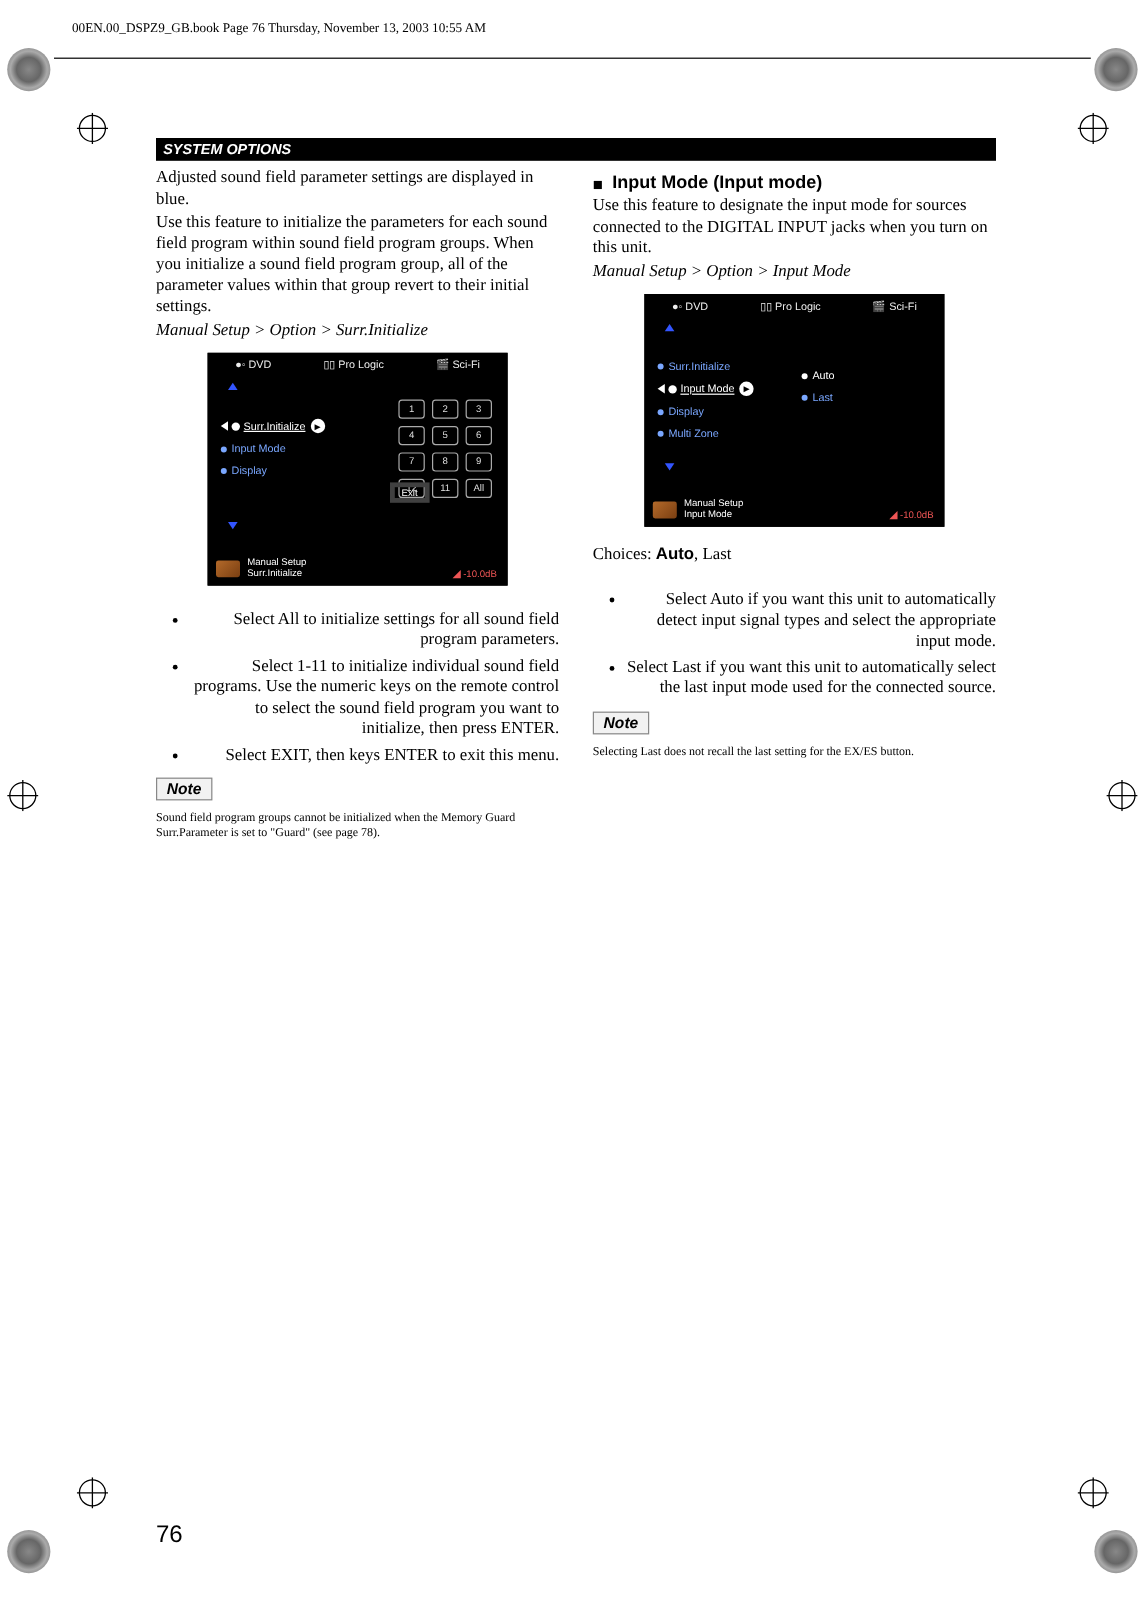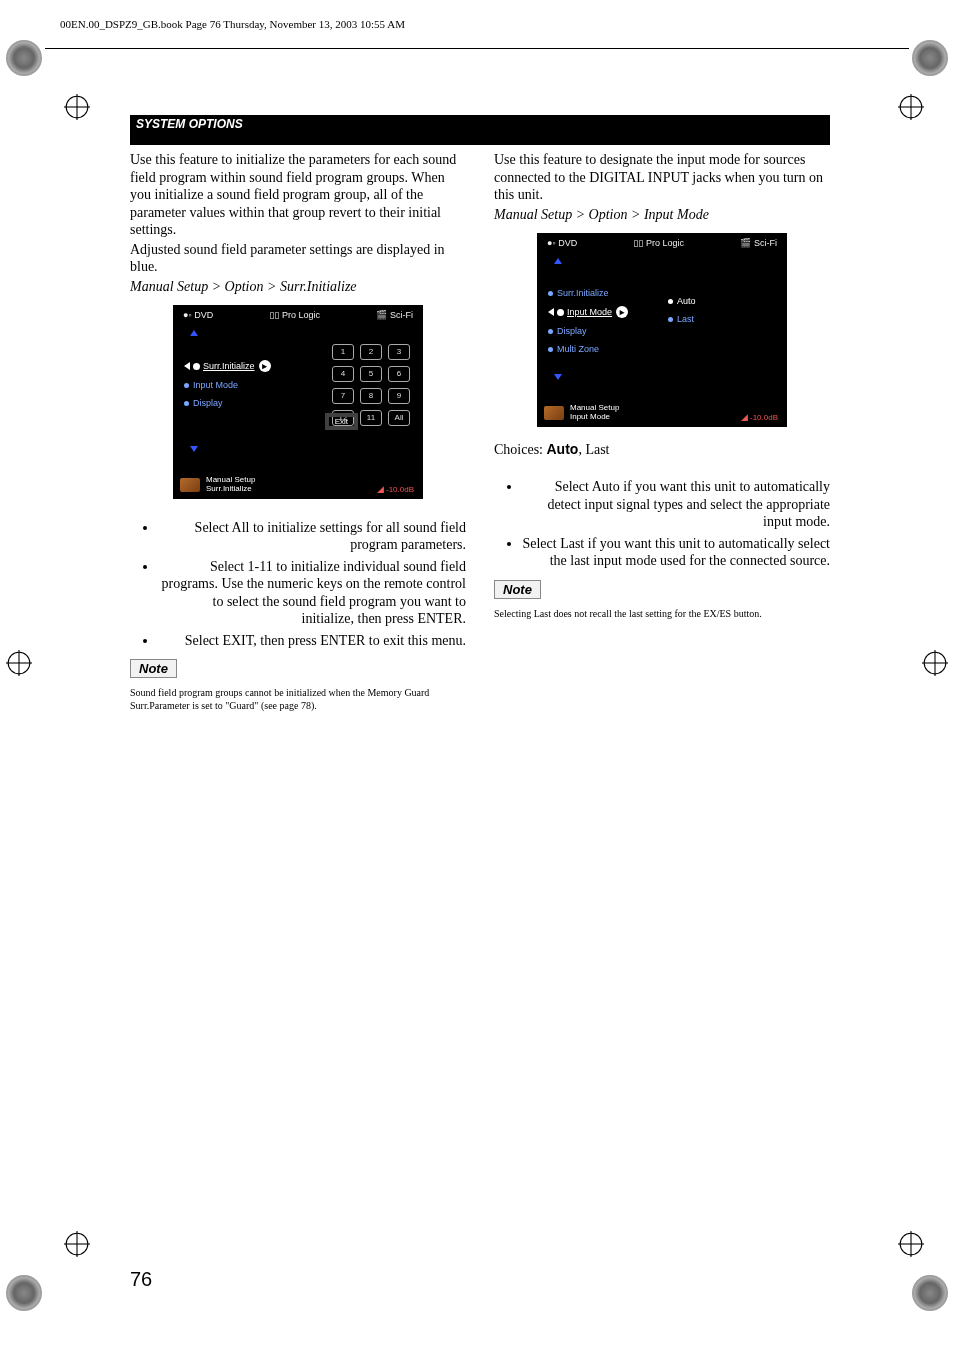--- a/index.html
+++ b/index.html
@@ -39,21 +39,21 @@
     color:#fff;
     font-weight:bold;
     font-style:italic;
     font-family: Arial, sans-serif;
     font-size:12px;
     padding:2px 6px;
     display:inline-block;
   }
   .black-bar-wrap {
     background:#000;
-    height:30px;
+    height:19px;
     margin-bottom:6px;
   }
   .columns {
     display:flex;
     gap:28px;
   }
   .col { width: 336px; }
   .h-square { font-size:14px; vertical-align:middle; }
   .h-title {
     font-weight:bold;
@@ -96,21 +96,21 @@
     background:#000;
     color:#fff;
     font-family: Arial, sans-serif;
     font-size:10px;
     position:relative;
     border:1px solid #000;
   }
   .osd-top {
     display:flex;
     justify-content:space-between;
-    padding:4px 9px;
+    padding:4px 22px;
     background:#000;
     color:#eee;
     font-size:9px;
   }
   .osd-body { position:relative; height:150px; }
   .osd-menu {
     position:absolute;
     left:10px; top:28px;
     font-size:9px;
     color:#7aa7ff;
@@ -250,22 +250,22 @@
 <div class="header-line">00EN.00_DSPZ9_GB.book  Page 76  Thursday, November 13, 2003  10:55 AM</div>
 
 <div class="content">
   <div class="black-bar-wrap">
     <span class="black-bar">SYSTEM OPTIONS</span>
   </div>
 
   <div class="columns">
 
     <div class="col">
+      <p class="body-text">Adjusted sound field parameter settings are displayed in blue.</p>
       <p class="body-text">Use this feature to initialize the parameters for each sound field program within sound field program groups. When you initialize a sound field program group, all of the parameter values within that group revert to their initial settings.</p>
-      <p class="body-text">Adjusted sound field parameter settings are displayed in blue.</p>
       <p class="body-text italic">Manual Setup &gt; Option &gt; Surr.Initialize</p>
 
       
       <div class="osd">
         <div class="osd-top">
           <span>●◦ <span>DVD</span></span>
           <span>▯▯ <span>Pro Logic</span></span>
           <span>🎬 <span>Sci-Fi</span></span>
         </div>
         <div class="osd-body">
@@ -309,27 +309,30 @@
             <div>Manual Setup</div>
             <div>Surr.Initialize</div>
           </div>
           <div class="osd-db"><span class="osd-db-icon">◢</span><span>-10.0dB</span></div>
         </div>
       </div>
 
       <ul class="bullets">
         <li>Select All to initialize settings for all sound field program parameters.</li>
         <li>Select 1-11 to initialize individual sound field programs. Use the numeric keys on the remote control to select the sound field program you want to initialize, then press ENTER.</li>
-        <li>Select EXIT, then press ENTER to exit this menu.</li>
+        <li>Select EXIT, then keys ENTER to exit this menu.</li>
       </ul>
       <div class="note-box">Note</div>
       <p class="small-note">Sound field program groups cannot be initialized when the Memory Guard Surr.Parameter is set to "Guard" (see page 78).</p>
     </div>
 
     <div class="col">
+      <div class="h-title">
+        <span class="h-square">■&nbsp;&nbsp;</span><span>Input Mode (Input mode)</span>
+      </div>
       <p class="body-text">Use this feature to designate the input mode for sources connected to the DIGITAL INPUT jacks when you turn on this unit.</p>
       <p class="body-text italic">Manual Setup &gt; Option &gt; Input Mode</p>
 
       
       <div class="osd">
         <div class="osd-top">
           <span>●◦ <span>DVD</span></span>
           <span>▯▯ <span>Pro Logic</span></span>
           <span>🎬 <span>Sci-Fi</span></span>
         </div>

